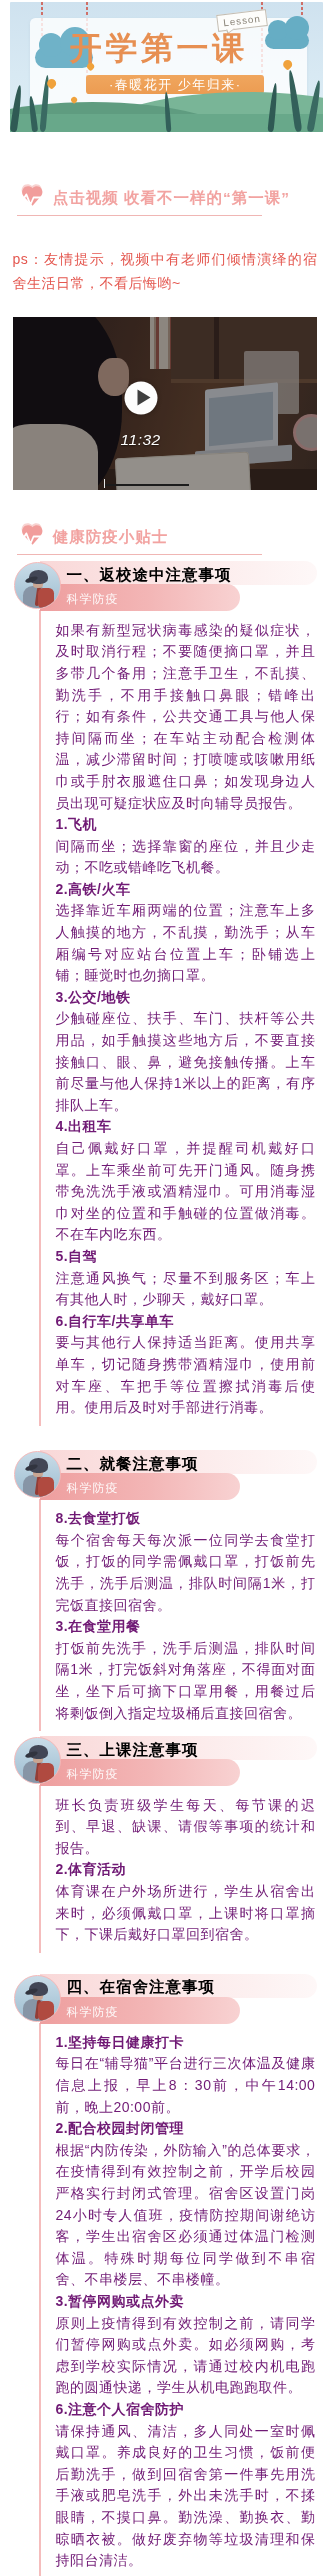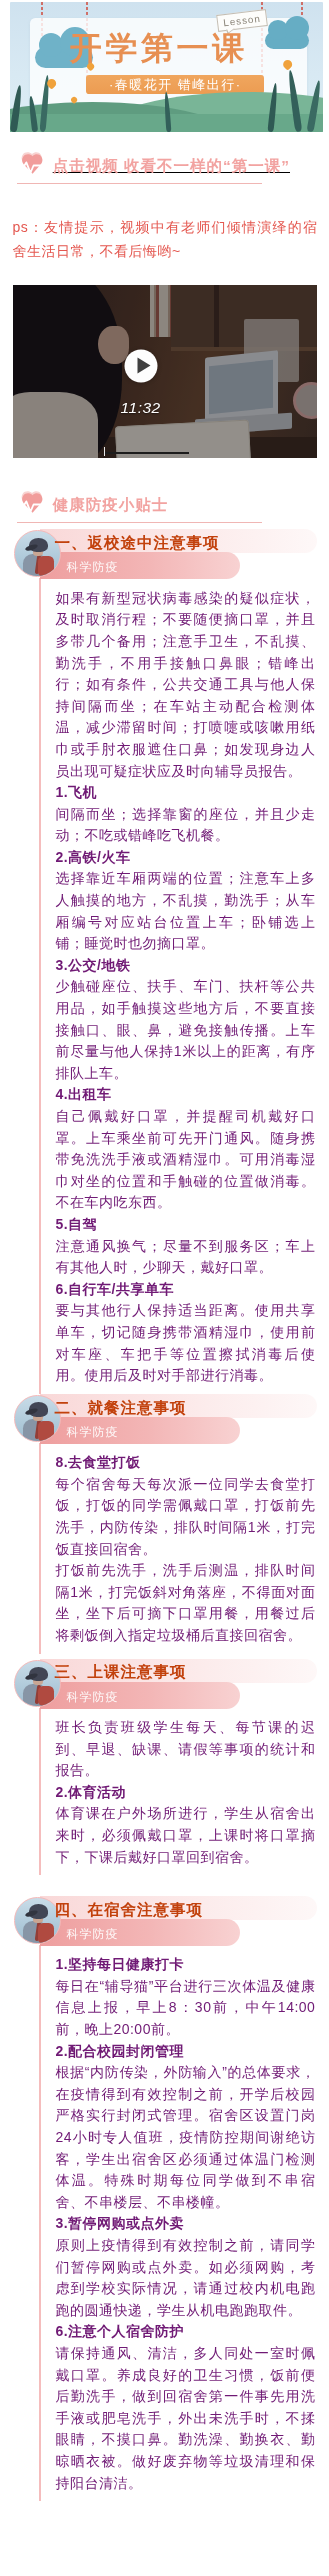--- a/index.html
+++ b/index.html
@@ -89,21 +89,21 @@
   .f4{left:61px; top:95px; width:6.2px; height:6.2px;}
 
   
   .sec-head{position:relative; margin-left:16.5px; width:247px;}
   .sec-head .row{display:flex; align-items:center;}
   .sec-head .txt{
     margin-left:7.2px; font-size:15.5px; letter-spacing:1px;
     color:#f2a3a1; font-weight:bold; white-space:nowrap;
   }
   .sec-head .rule{margin-top:2.1px; height:1.5px; background:#f0b6b4; width:245px;}
-  .sh1{margin-top:20px;text-decoration:underline;}
+  .sh1{margin-top:52px;}
   .sh2{margin-top:33px;}
 
   
   .ps-note{
     margin:31px 12.4px 0 12.4px; width:305px;
     color:#e4574f; font-size:14px; line-height:24px;
     letter-spacing:0.5px; text-align:justify;
   }
 
   
@@ -158,22 +158,22 @@
     position:absolute; left:26px; top:0; right:0; height:24px;
     background:linear-gradient(90deg,rgba(242,168,168,0.45) 0%,rgba(246,196,196,0.35) 55%,rgba(250,222,222,0.22) 100%);
     border-radius:0 12px 12px 0;
   }
   .card-head .band{
     position:absolute; left:26px; top:23px; width:200px; height:27px;
     background:linear-gradient(90deg,#ee9e9e 0%,#f3b6b6 55%,#f8d2d2 100%);
     border-radius:0 13.4px 13.4px 0;
   }
   .card-title{
-    position:absolute; left:40px; top:3.6px;
-    font-size:15.5px; font-weight:bold; letter-spacing:1px; color:#c2410c;
+    position:absolute; left:52px; top:3.6px;
+    font-size:15.5px; font-weight:bold; letter-spacing:1px; color:#000000;
   }
   .card-tag{
     position:absolute; left:52px; top:30px;
     font-size:12px; letter-spacing:1px; color:rgba(255,255,255,0.92);
   }
   .avatar{
     position:absolute; left:0; top:1px; width:45px; height:45px;
     border-radius:50%; border:1.5px solid #f3b9b9; overflow:hidden;
     background:linear-gradient(180deg,#c9dce8 0%,#b1cbdb 55%,#9fbdd0 100%);
   }
@@ -189,21 +189,21 @@
     margin-left:39px; width:260px;
     border-left:2.1px solid #f5bdbd;
     padding:9.3px 0 7.2px 14.4px;
     color:#701a75; font-size:14px; line-height:21.6px;
     letter-spacing:0.5px; text-align:justify;
   }
   .card-body p{margin:0;}
   .item-label{font-weight:bold;}
 
   .mt-c1{margin-top:6.2px;}
-  .mt-c2{}
+  .mt-c2{margin-top:24px;}
   .mt-c3{margin-top:5px;}
   .mt-c4{margin-top:20.6px;}
 </style>
 </head>
 <body>
 
 <div class="page">
 
   <div class="banner">
     <div class="string s1"></div>
@@ -214,21 +214,21 @@
     <div class="cloud cloud-left">
       <div class="puff p1"></div>
         <div class="puff p2"></div>
     </div>
     <div class="cloud cloud-right">
       <div class="puff p1"></div>
         <div class="puff p2"></div>
     </div>
     <div class="lesson-bubble">Lesson</div>
     <div class="banner-title">开学第一课</div>
-    <div class="banner-ribbon">·春暖花开 错峰出行·</div>
+    <div class="banner-ribbon">·春暖花开 少年归来·</div>
     <div class="hills">
       <div class="hill hill-light"></div>
       <div class="hill hill-dark"></div>
       <div class="hill-base"></div>
       <div class="blade b1"></div>
       <div class="blade b2"></div>
       <div class="blade b3"></div>
       <div class="blade b4"></div>
       <div class="blade b5"></div>
       <div class="blade b6"></div>
@@ -346,23 +346,24 @@
       <div class="av av-head"></div>
         <div class="av av-cap"></div>
         <div class="av av-brim"></div>
     </div>
     <div class="card-title">二、就餐注意事项</div>
     <div class="card-tag">科学防疫</div>
   </div>
   <div class="card-body">
     <div class="item">
       <p class="item-label">8.去食堂打饭</p>
-      <p class="item-text">每个宿舍每天每次派一位同学去食堂打饭，打饭的同学需佩戴口罩，打饭前先洗手，内防传染，排队时间隔1米，打完饭直接回宿舍。</p>
-    </div>
-    <div class="item">
+      <p class="item-text">每个宿舍每天每次派一位同学去食堂打饭，打饭的同学需佩戴口罩，打饭前先洗手，洗手后测温，排队时间隔1米，打完饭直接回宿舍。</p>
+    </div>
+    <div class="item">
+      <p class="item-label">3.在食堂用餐</p>
       <p class="item-text">打饭前先洗手，洗手后测温，排队时间隔1米，打完饭斜对角落座，不得面对面坐，坐下后可摘下口罩用餐，用餐过后将剩饭倒入指定垃圾桶后直接回宿舍。</p>
     </div>
   </div>
 
   <div class="card-head mt-c3">
     <div class="strip"></div>
     <div class="band"></div>
     <div class="avatar">
       <div class="av av-body"></div>
         <div class="av av-strap"></div>

